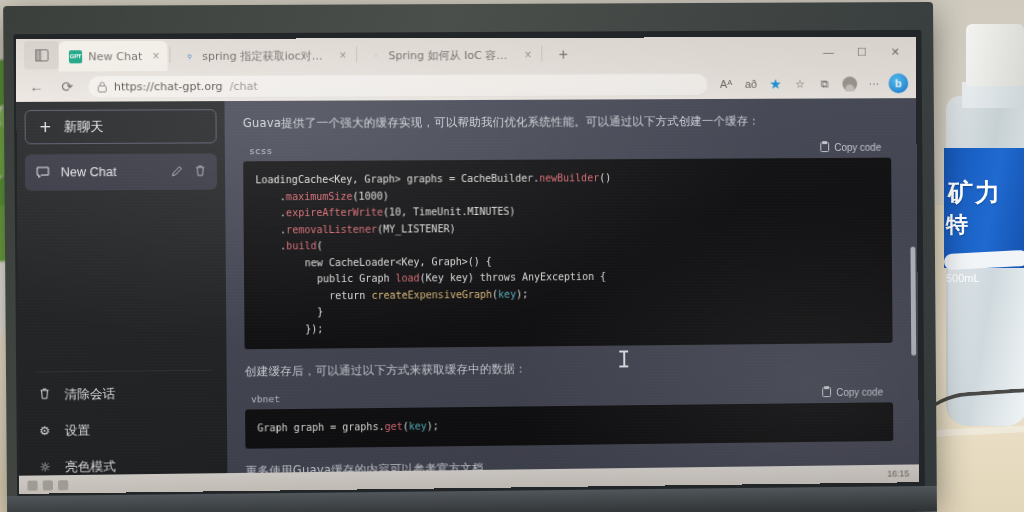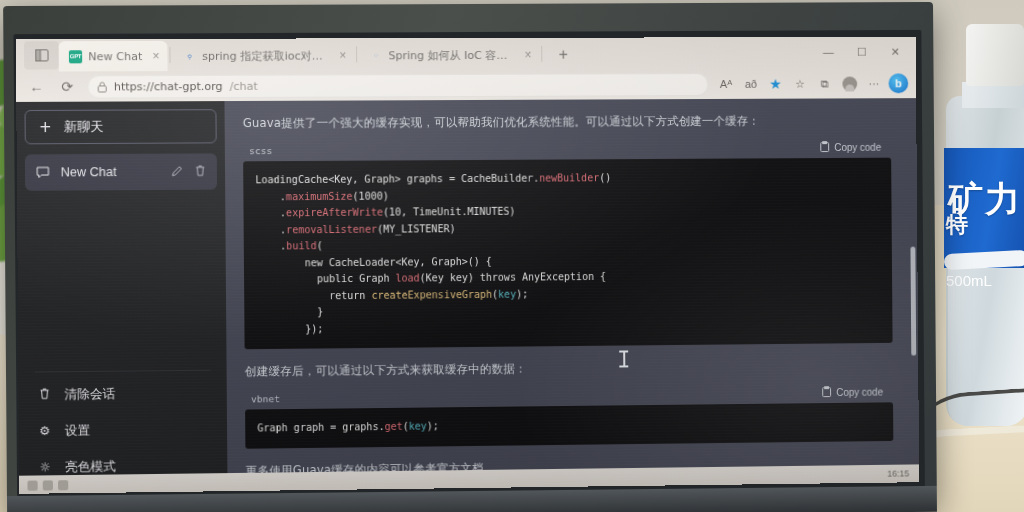--- a/index.html
+++ b/index.html
@@ -58,28 +58,28 @@
   .bottle-label {
     position:absolute; left:944px; top:148px; width:84px; height:120px;
     background: linear-gradient(100deg,#1557b8,#1f6ad0 55%,#1450ad);
     overflow:hidden;
   }
   .bottle-label .cn {
     position:absolute; color:#fff; font-weight:bold;
     font-family:"DejaVu Sans","Liberation Sans",sans-serif;
     text-shadow:0 1px 2px rgba(0,0,0,.25);
   }
-  .bottle-label .cn.big { top:28px; left:4px; font-size:35px; letter-spacing:2px; }
+  .bottle-label .cn.big { top:28px; left:4px; font-size:25px; letter-spacing:2px; }
   .bottle-label .cn.sm  { top:62px; left:2px; font-size:22px; }
   .bottle-swoosh {
     position:absolute; left:944px; top:252px; width:84px; height:16px;
     background:#f2f5f7; transform: rotate(-3deg); border-radius:8px;
   }
   .bottle-vol {
-    position:absolute; left:946px; top:272px; color:#fff; font-size:15px;
+    position:absolute; left:946px; top:272px; color:#fff; font-size:11px;
     font-family:"Liberation Sans",sans-serif;
   }
   .bottle-body-low {
     position:absolute; left:948px; top:268px; width:78px; height:158px;
     background: linear-gradient(100deg, rgba(228,234,238,.85), rgba(205,216,222,.7) 45%, rgba(240,244,246,.9));
     border-radius: 0 0 20px 20px;
   }
   .cable {
     position:absolute; left:900px; top:392px; width:140px; height:70px;
     border-top: 4px solid #4a4a48; border-radius: 70px 0 0 0;

